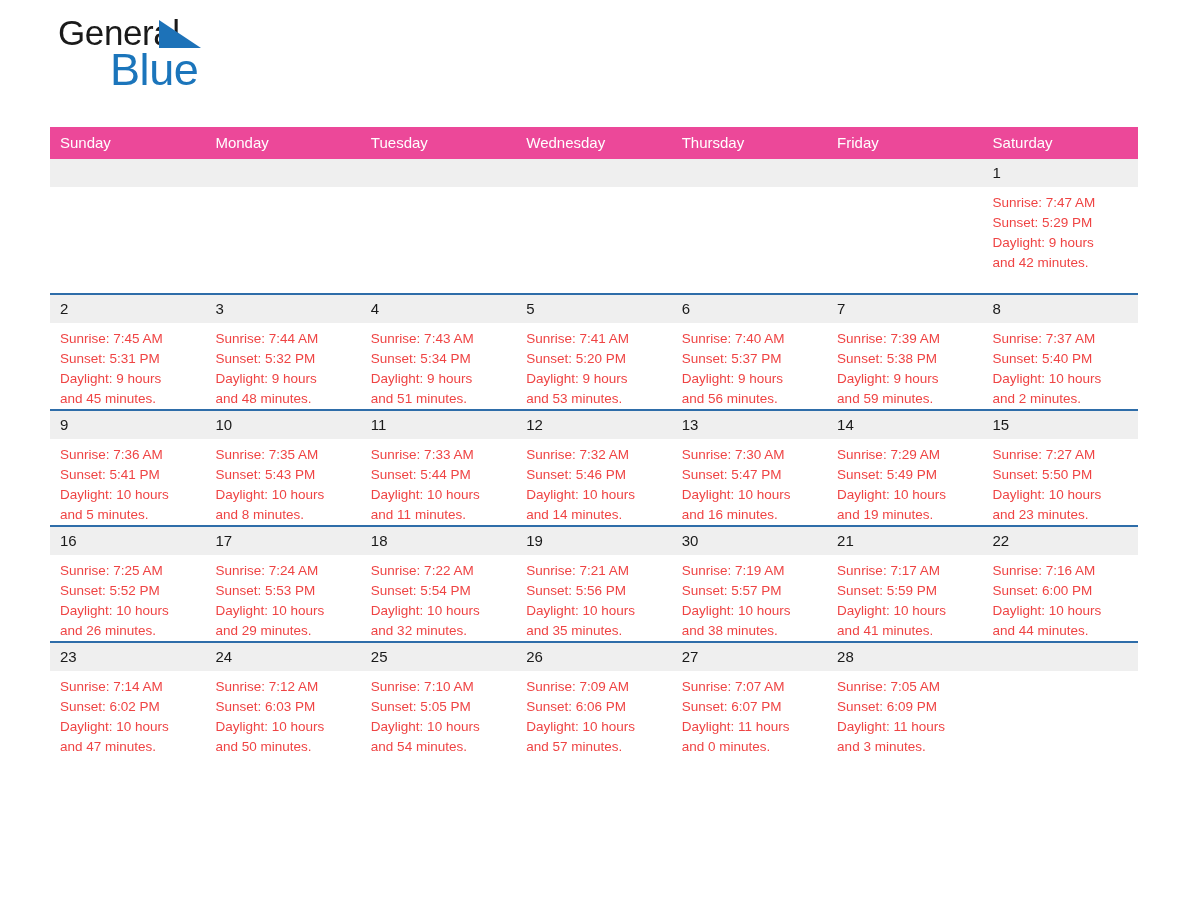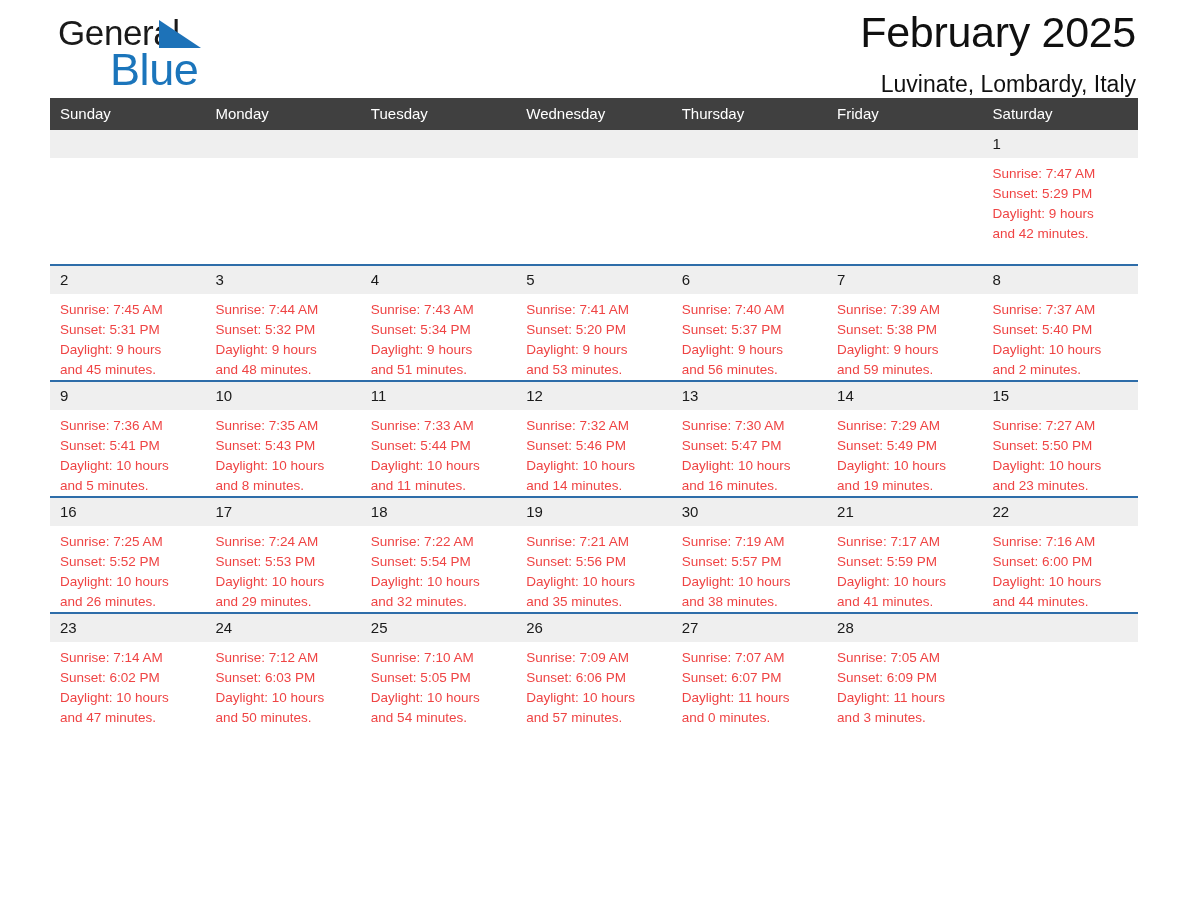--- a/index.html
+++ b/index.html
@@ -18,21 +18,21 @@
     position: relative;
     width: 1188px;
     height: 918px;
     box-sizing: border-box;
     padding: 0 50px;
   }
 
   
   .header {
     position: relative;
-    height: 98px;
+    height: 127px;
   }
   .brand {
     position: absolute;
     left: 8px;
     top: 12px;
     width: 300px;
     height: 86px;
   }
   .brand-top {
     position: relative;
@@ -85,21 +85,21 @@
     color: #101010;
   }
 
   
   .calendar {
     width: 1088px;
     border-collapse: collapse;
     table-layout: fixed;
   }
   .calendar th {
-    background: #404040;
+    background: #ec4899;
     color: #ffffff;
     font-size: 15px;
     font-weight: 400;
     text-align: left;
     padding: 6px 0 7px 10px;
     height: 19px;
     vertical-align: middle;
   }
   .calendar td {
     width: 155.4px;
@@ -139,24 +139,20 @@
   <div class="header">
 
     <div class="brand">
       <div class="brand-top">
         <span class="brand-general">General</span>
         <span class="brand-triangle"></span>
       </div>
       <div class="brand-blue">Blue</div>
     </div>
 
-    <div class="titles">
-      <div class="month-title">February 2025</div>
-      <div class="location-title">Luvinate, Lombardy, Italy</div>
-    </div>
 
   </div>
 
   <table class="calendar">
     <thead>
       <tr>
         <th>Sunday</th>
         <th>Monday</th>
         <th>Tuesday</th>
         <th>Wednesday</th>

